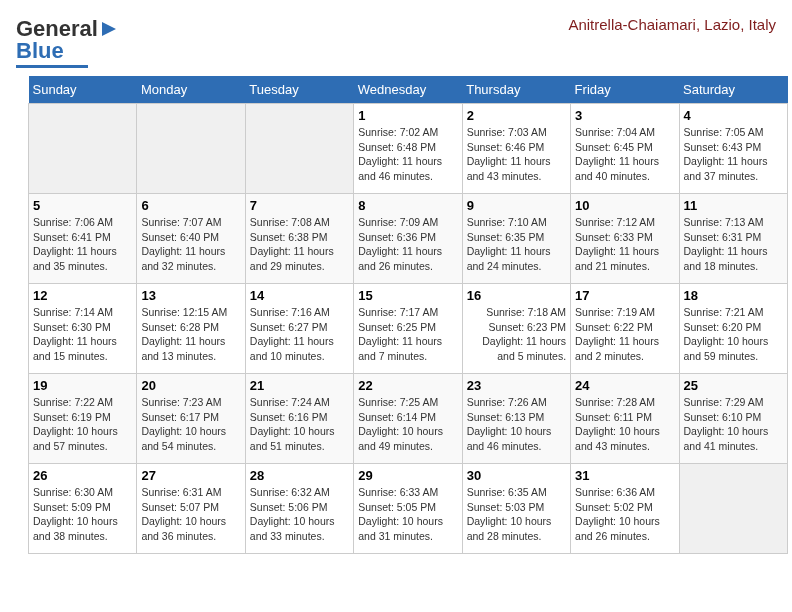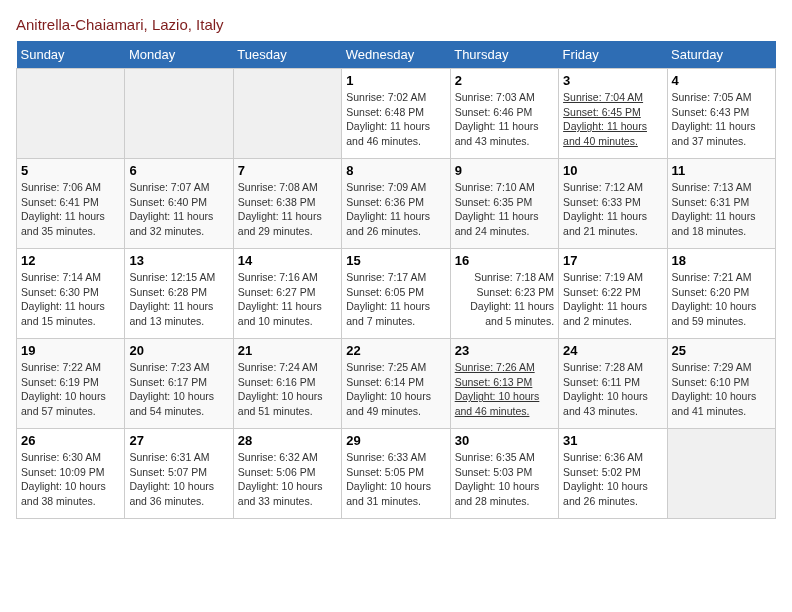--- a/index.html
+++ b/index.html
@@ -30,20 +30,21 @@
       color: #333;
     }
     .location {
       font-size: 15px;
       color: #7f1d1d;
     }
     table {
       width: 100%;
       border-collapse: collapse;
       font-size: 11px;
+      margin-left: 12px;
     }
     th {
       background-color: #2e6db4;
       color: white;
       padding: 6px 4px;
       text-align: left;
       font-size: 13px;
       font-weight: normal;
     }
     td {
@@ -75,20 +76,32 @@
     }
     
     .row-odd td { background: #ffffff; }
     .row-odd td.empty { background: #f0f0f0; }
     .row-even td { background: #f5f5f5; }
   </style>
 </head>
 <body>
 
 <div class="header">
+  <div class="logo">
+    <div style="display:flex;align-items:center;gap:0">
+      <span style="font-size:22px;font-weight:bold;color:#333;">General</span>
+      <svg width="22" height="22" viewBox="0 0 22 22">
+        <polygon points="4,4 18,11 4,18" fill="#2e6db4"></polygon>
+      </svg>
+    </div>
+    <div style="display:flex;align-items:center;margin-top:-4px;">
+      <span style="font-size:22px;font-weight:bold;color:#2e6db4;margin-right:4px;">Blue</span>
+    </div>
+    <div style="height:3px;background:#2e6db4;width:72px;margin-top:1px;"></div>
+  </div>
   <div class="title-block">
     <div class="location">Anitrella-Chaiamari, Lazio, Italy</div>
   </div>
 </div>
 
 <table>
   <thead>
     <tr>
     <th>Sunday</th>
         <th>Monday</th>
@@ -113,21 +126,21 @@
         </td>
         <td>
           <div class="day-num">2</div>
           <div class="day-info" style="white-space: pre-line;">Sunrise: 7:03 AM
 Sunset: 6:46 PM
 Daylight: 11 hours
 and 43 minutes.</div>
         </td>
         <td>
           <div class="day-num">3</div>
-          <div class="day-info" style="white-space: pre-line; text-decoration: underline;">Sunrise: 7:04 AM
+          <div class="day-info" style="white-space: pre-line;">Sunrise: 7:04 AM
 Sunset: 6:45 PM
 Daylight: 11 hours
 and 40 minutes.</div>
         </td>
         <td>
           <div class="day-num">4</div>
           <div class="day-info" style="white-space: pre-line;">Sunrise: 7:05 AM
 Sunset: 6:43 PM
 Daylight: 11 hours
 and 37 minutes.</div>
@@ -202,21 +215,21 @@
         <td>
           <div class="day-num">14</div>
           <div class="day-info" style="white-space: pre-line;">Sunrise: 7:16 AM
 Sunset: 6:27 PM
 Daylight: 11 hours
 and 10 minutes.</div>
         </td>
         <td>
           <div class="day-num">15</div>
           <div class="day-info" style="white-space: pre-line;">Sunrise: 7:17 AM
-Sunset: 6:05 PM
+Sunset: 6:25 PM
 Daylight: 11 hours
 and 7 minutes.</div>
         </td>
         <td>
           <div class="day-num">16</div>
           <div class="day-info" style="white-space: pre-line; text-align: right;">Sunrise: 7:18 AM
 Sunset: 6:23 PM
 Daylight: 11 hours
 and 5 minutes.</div>
         </td>
@@ -259,21 +272,21 @@
         </td>
         <td>
           <div class="day-num">22</div>
           <div class="day-info" style="white-space: pre-line;">Sunrise: 7:25 AM
 Sunset: 6:14 PM
 Daylight: 10 hours
 and 49 minutes.</div>
         </td>
         <td>
           <div class="day-num">23</div>
-          <div class="day-info" style="white-space: pre-line; text-decoration: underline;">Sunrise: 7:26 AM
+          <div class="day-info" style="white-space: pre-line;">Sunrise: 7:26 AM
 Sunset: 6:13 PM
 Daylight: 10 hours
 and 46 minutes.</div>
         </td>
         <td>
           <div class="day-num">24</div>
           <div class="day-info" style="white-space: pre-line;">Sunrise: 7:28 AM
 Sunset: 6:11 PM
 Daylight: 10 hours
 and 43 minutes.</div>
@@ -283,21 +296,21 @@
           <div class="day-info" style="white-space: pre-line;">Sunrise: 7:29 AM
 Sunset: 6:10 PM
 Daylight: 10 hours
 and 41 minutes.</div>
         </td>
       </tr>
       <tr class="row-odd">
         <td>
           <div class="day-num">26</div>
           <div class="day-info" style="white-space: pre-line;">Sunrise: 6:30 AM
-Sunset: 10:09 PM
+Sunset: 5:09 PM
 Daylight: 10 hours
 and 38 minutes.</div>
         </td>
         <td>
           <div class="day-num">27</div>
           <div class="day-info" style="white-space: pre-line;">Sunrise: 6:31 AM
 Sunset: 5:07 PM
 Daylight: 10 hours
 and 36 minutes.</div>
         </td>

